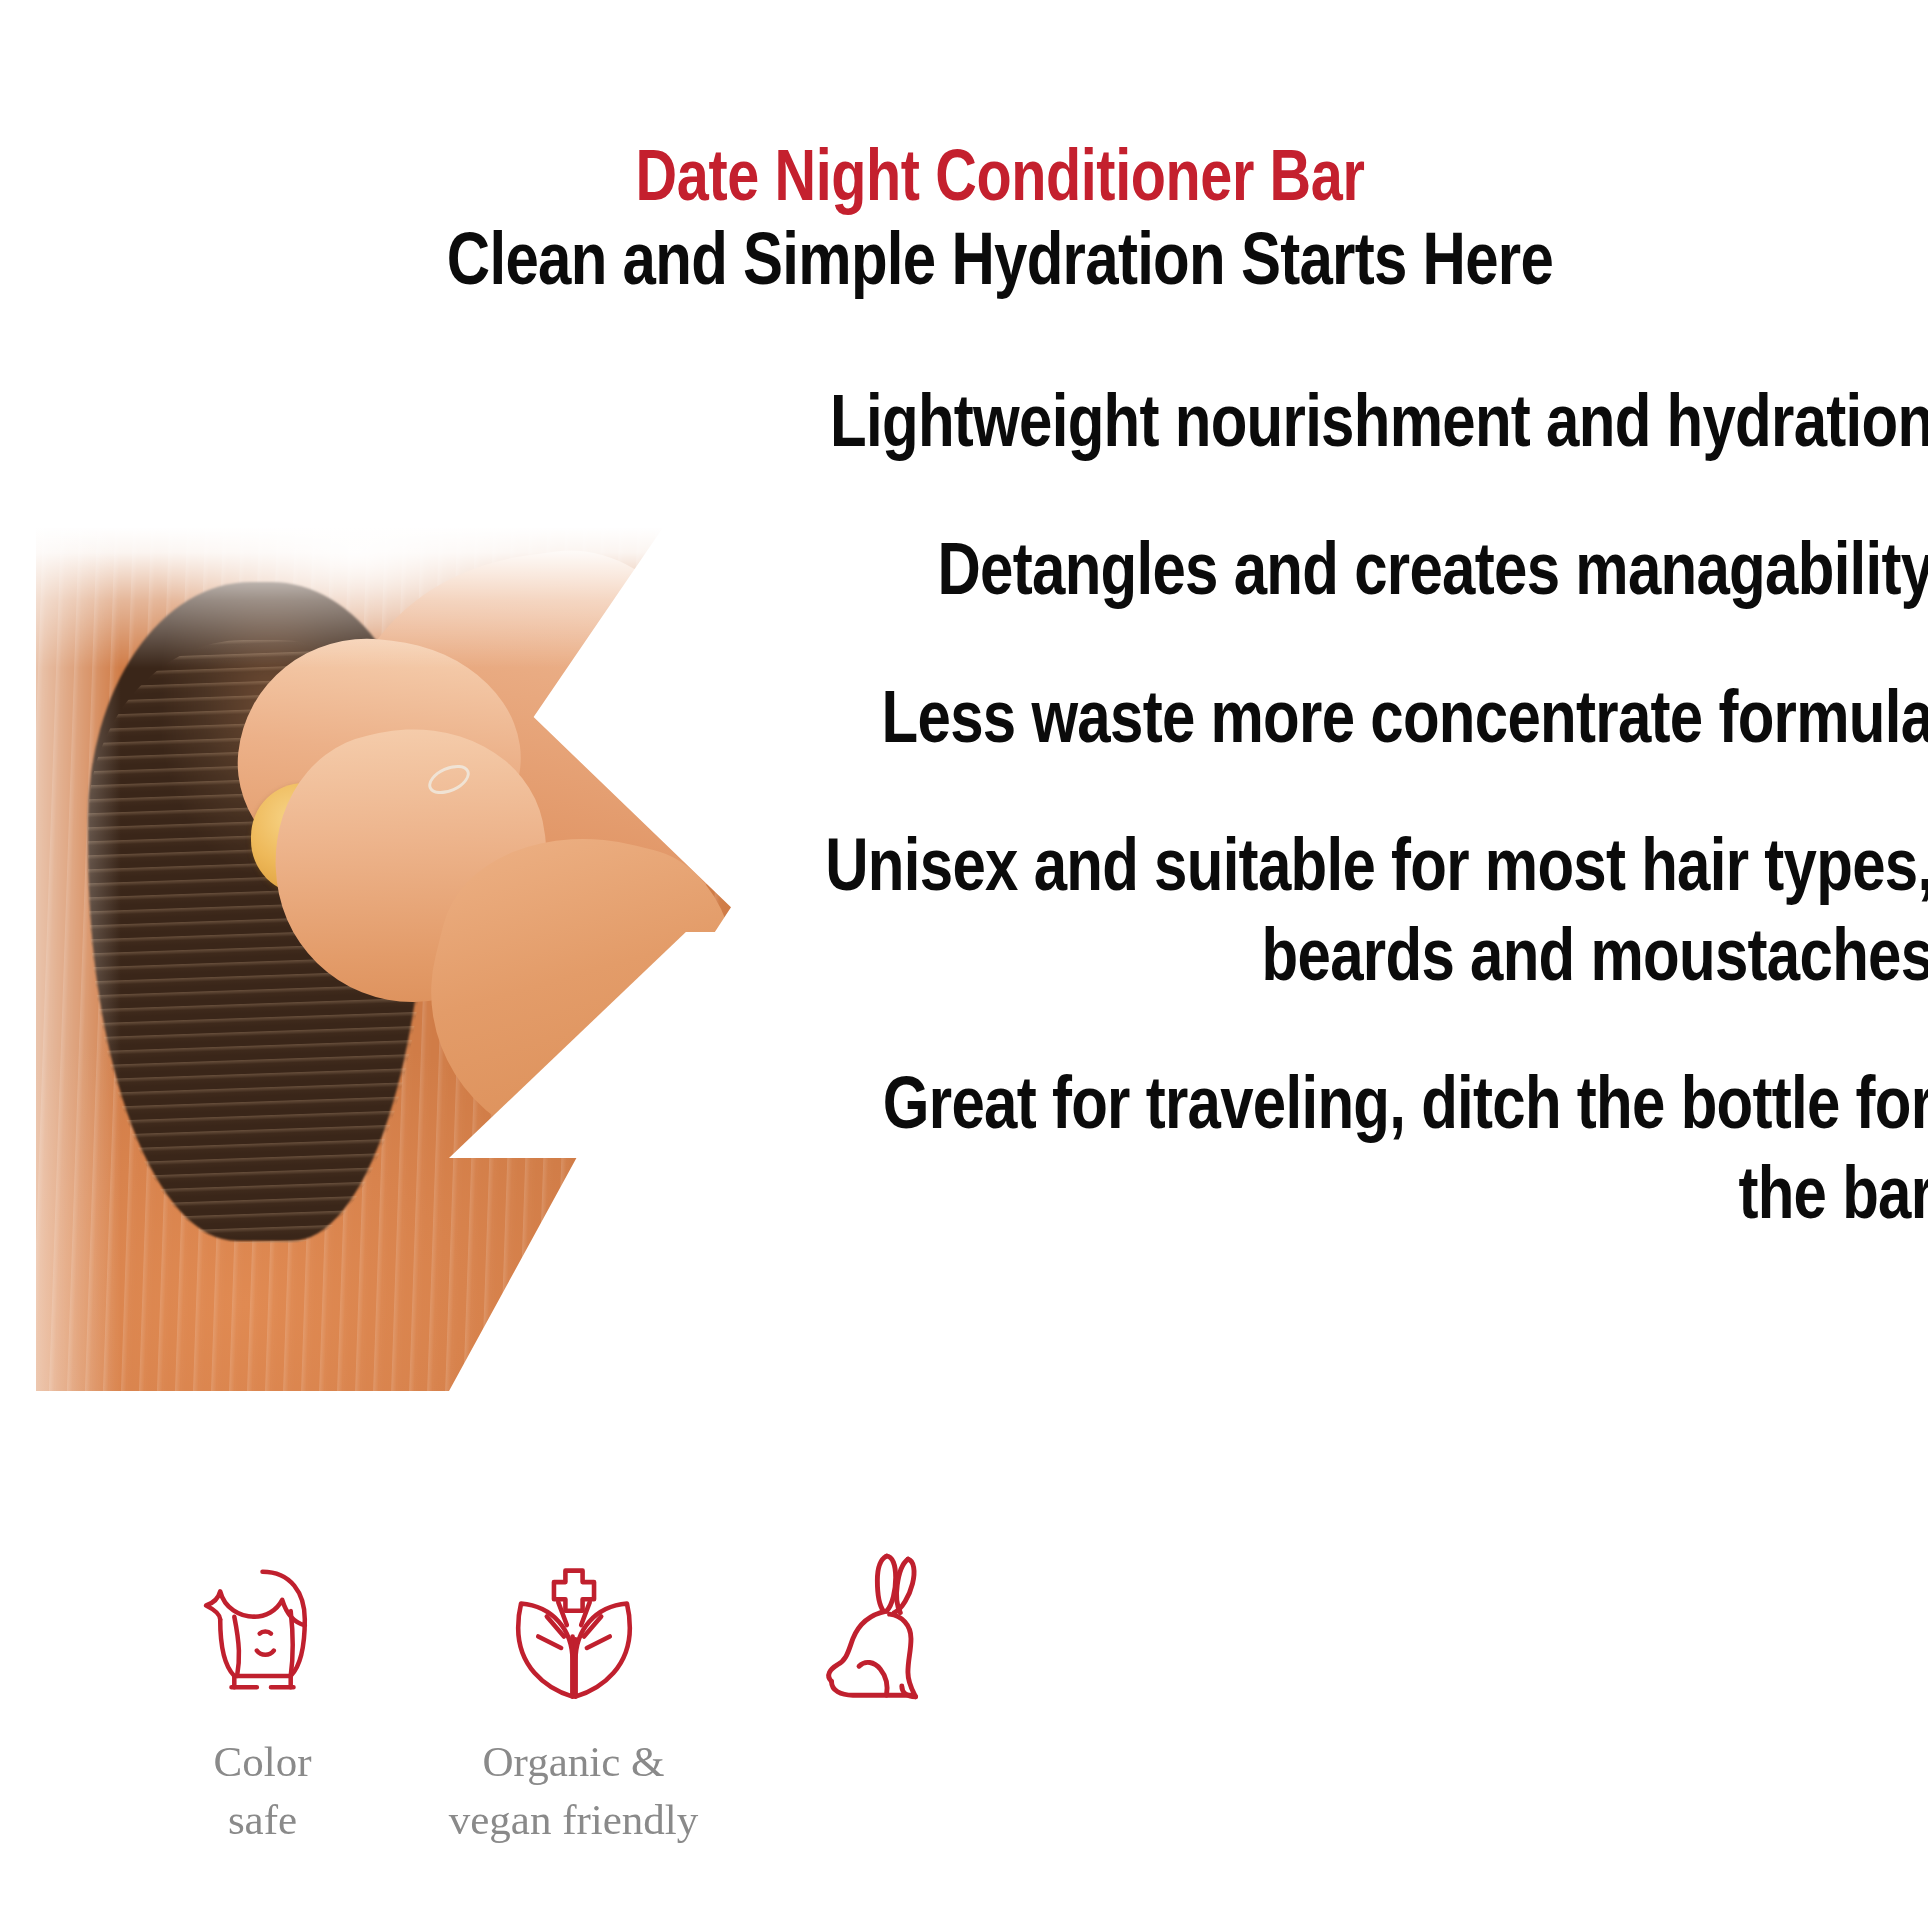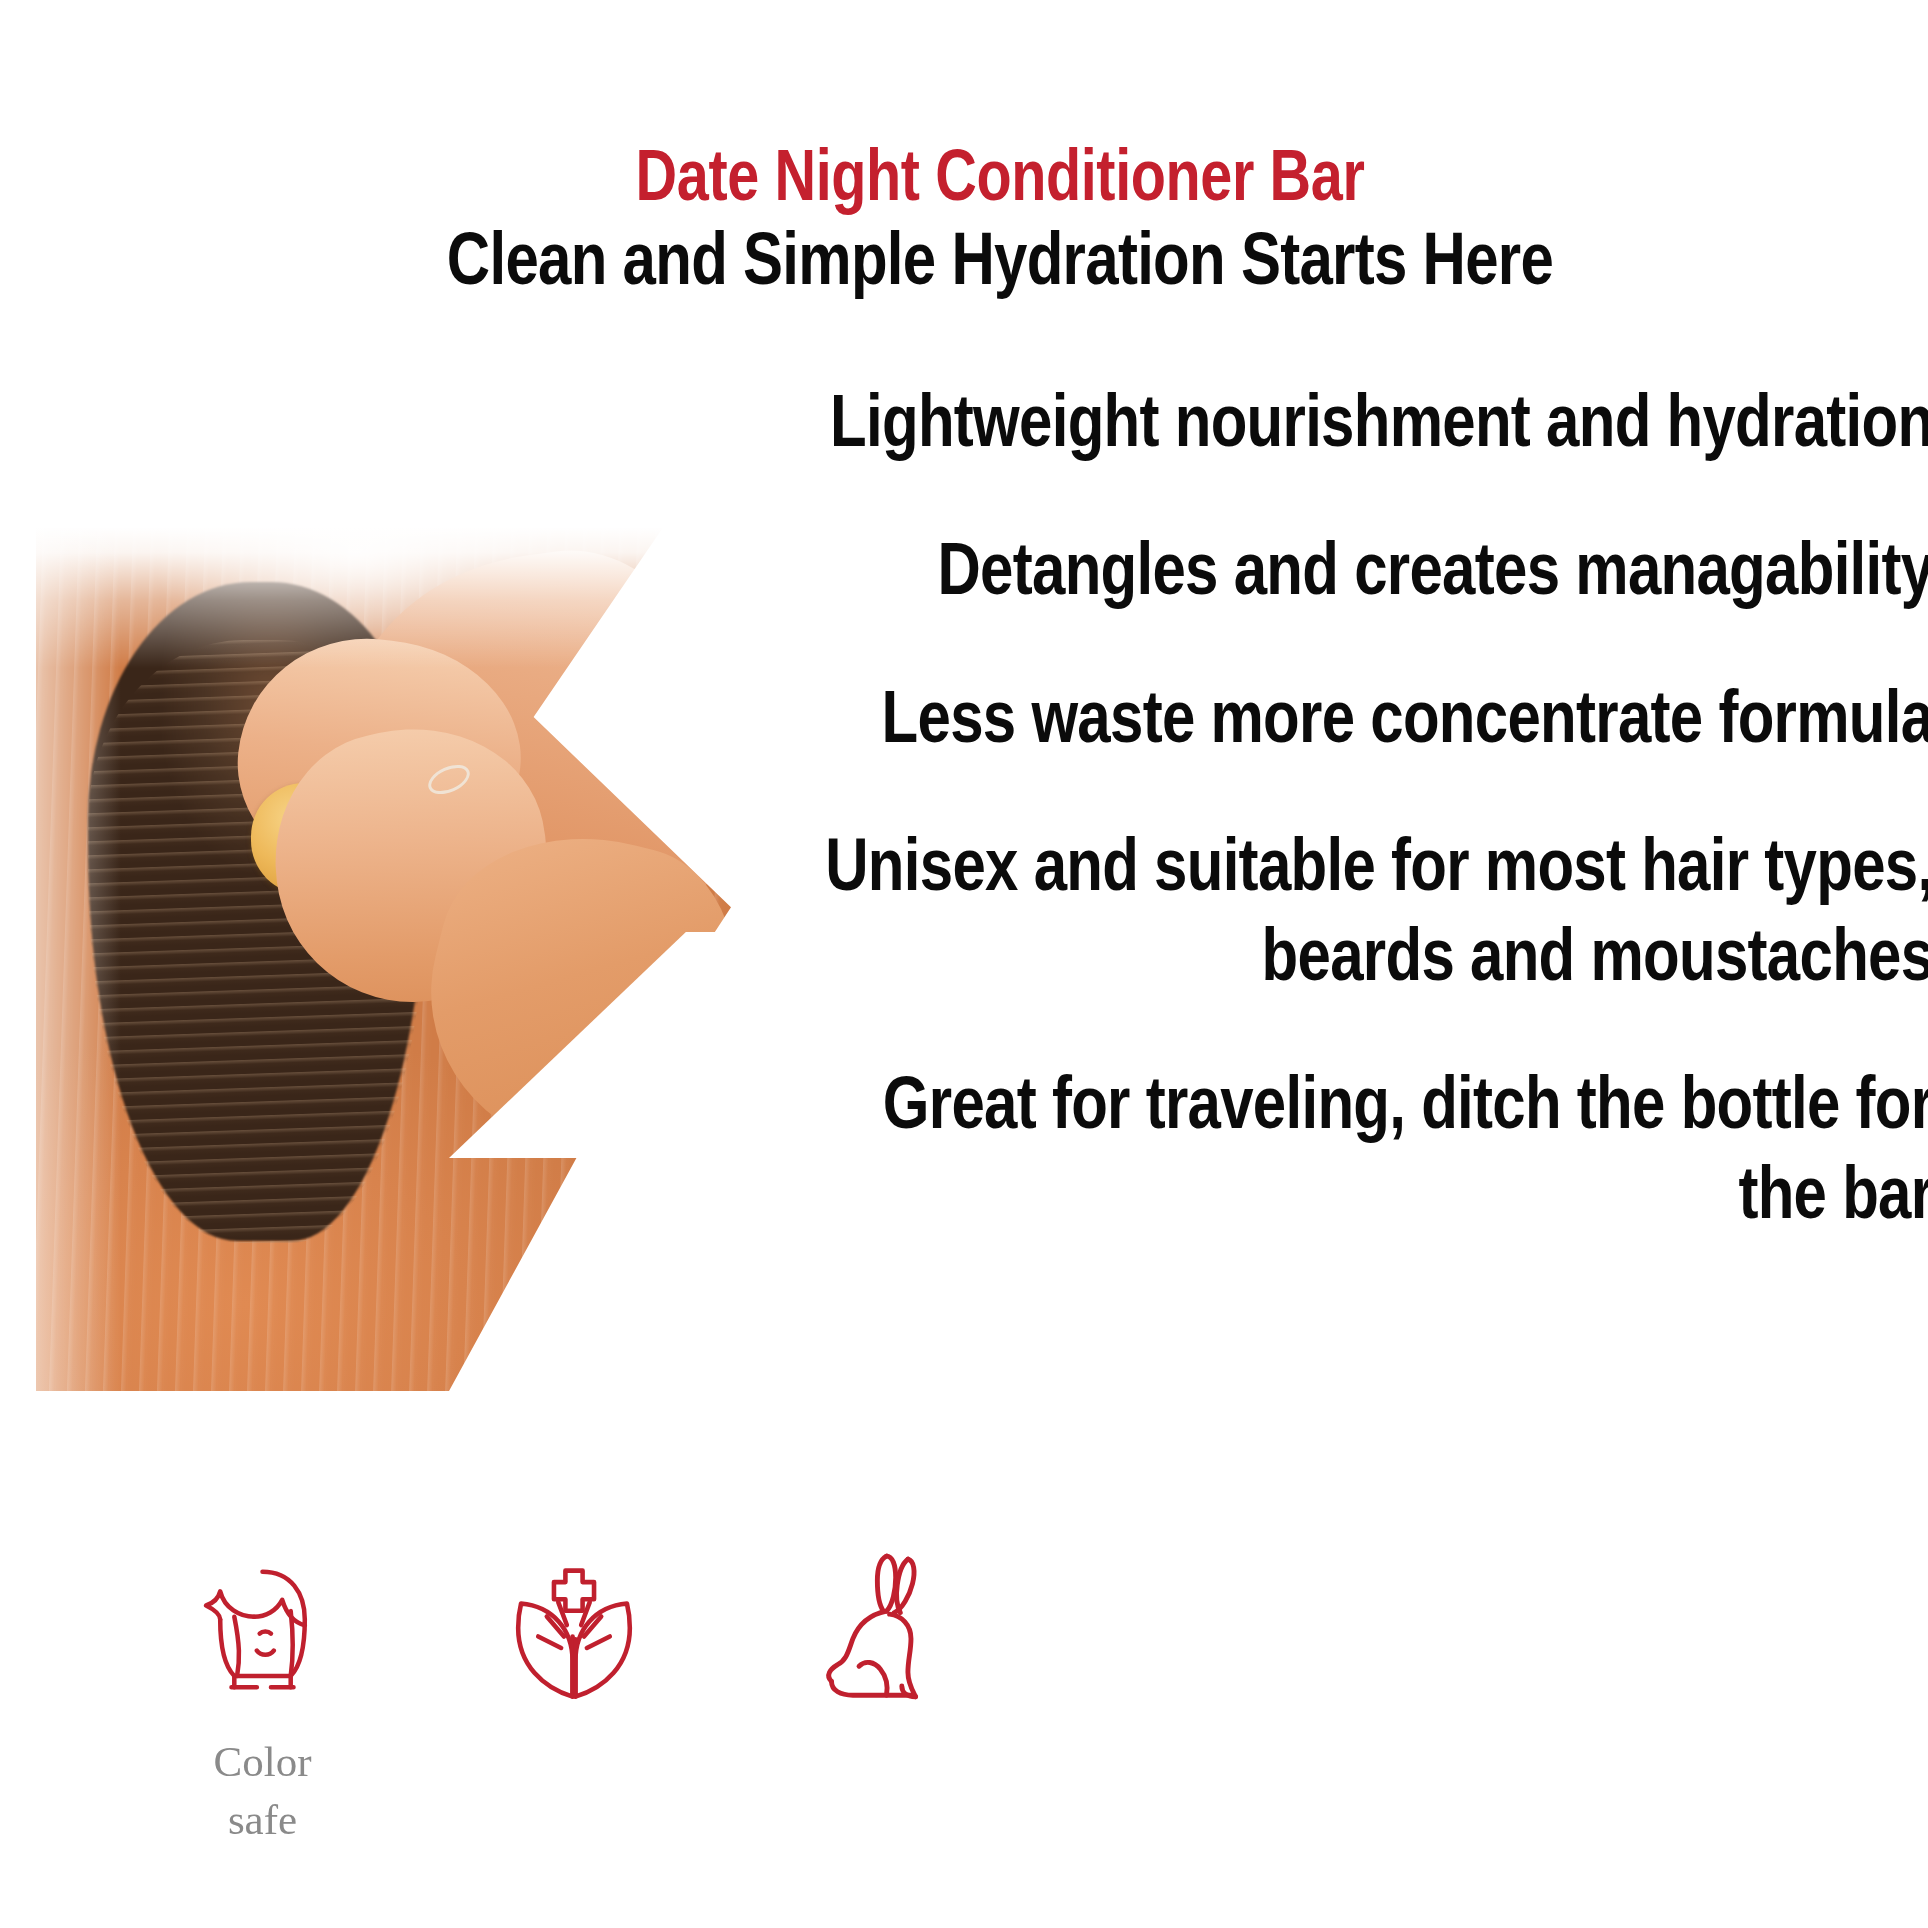--- a/index.html
+++ b/index.html
@@ -253,20 +253,22 @@
         <svg width="146" height="151" viewBox="0 0 102 100" fill="none" stroke="#c0202e" stroke-width="3.2" stroke-linecap="round" stroke-linejoin="round">
           <path d="M45 4h12v8h8v12h-8v8H45v-8h-8V12h8z"></path>
           <path d="M50 92C30 86 12 70 12 44c0-8 1-13 2-17 22 2 36 18 36 40z"></path>
           <path d="M52 92c20-6 38-22 38-48 0-8-1-13-2-17-22 2-36 18-36 40z"></path>
           <path d="M50 92V50"></path>
           <path d="M52 92V52"></path>
           <path d="M32 36l12 14M26 50l16 8M40 26l6 16"></path>
           <path d="M70 36L58 50M76 50L60 58M62 26l-6 16"></path>
         </svg>
       </div>
+      <div class="lbl">Organic &amp;
+vegan friendly</div>
     </div>
 
     <div class="badge">
       <div class="ic">
         <svg width="132" height="162" viewBox="0 0 86 106" fill="none" stroke="#c0202e" stroke-width="3.2" stroke-linecap="round" stroke-linejoin="round">
           <path d="M44 4c4 0 6 6 6 14s-2 18-6 22"></path>
           <path d="M44 4c-4 2-6 8-6 16s1 16 4 20"></path>
           <path d="M58 6c4 1 5 8 3 16s-7 17-12 19"></path>
           <path d="M58 6c-4 3-6 9-7 17-1 7 0 14 2 18"></path>
           <path d="M46 42c8 1 14 7 14 16 0 8-2 14-2 22 0 7 3 12 5 16"></path>

